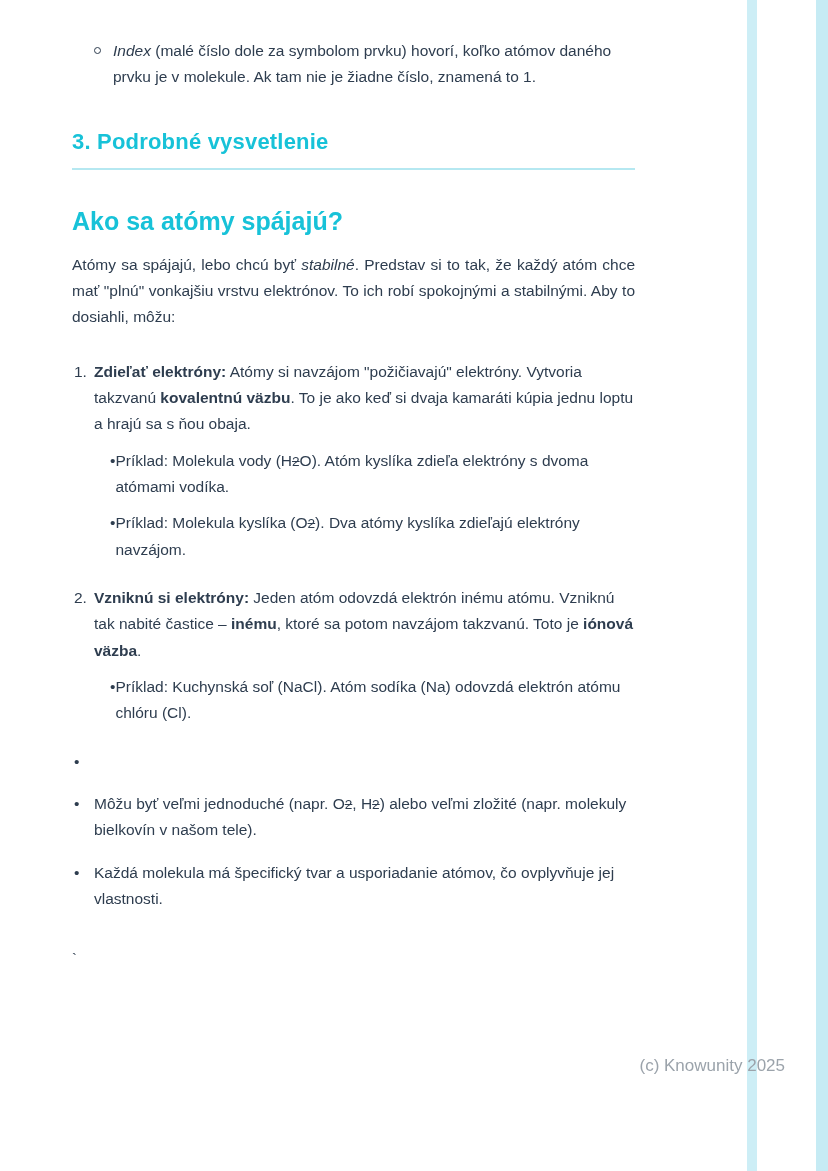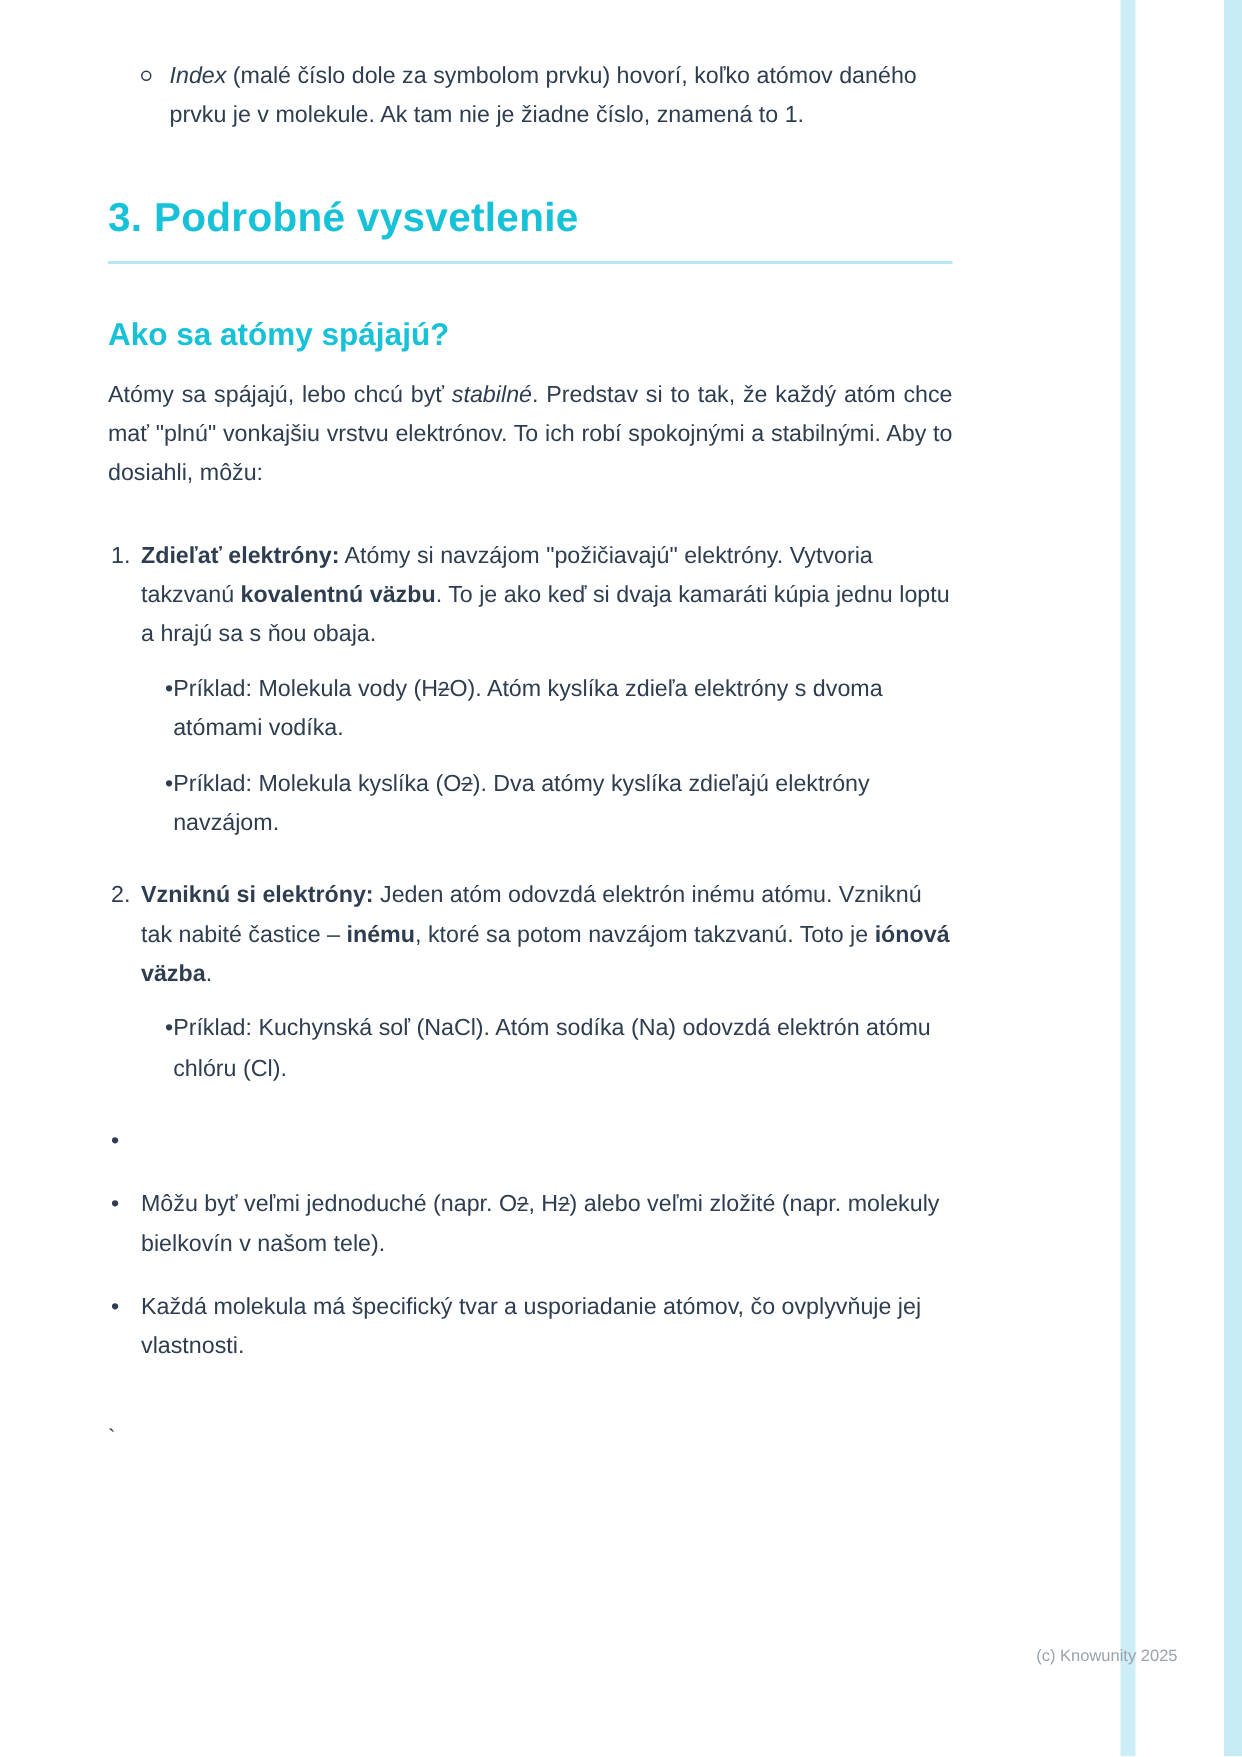--- a/index.html
+++ b/index.html
@@ -34,36 +34,36 @@
     flex: 0 0 auto;
     width: 7px; height: 7px;
     border: 1.6px solid #2e3d4f;
     border-radius: 50%;
     margin: 9px 12px 0 0;
   }
   .top-note .txt { width: 512px; }
 
   h1.section-title {
     margin-top: 38px;
-    font-size: 27px;
+    font-size: 22px;
     font-weight: bold;
     color: #17c2d8;
     letter-spacing: 0.2px;
     line-height: 1.2;
   }
   .divider {
     margin-top: 13px;
     height: 2px;
     background: #b5e8f1;
     width: 563px;
   }
 
   h2.sub-heading {
     margin-top: 30px;
-    font-size: 21px;
+    font-size: 25px;
     font-weight: bold;
     color: #17c2d8;
   }
 
   p.intro-par {
     margin-top: 9px;
     text-align: justify;
   }
 
   .em { font-style: italic; }
@@ -81,22 +81,22 @@
 
   ul.flat-list { list-style: none; margin-top: 14px; }
   ul.flat-list > li { display: flex; margin-top: 16px; }
   ul.flat-list .dot { flex: 0 0 22px; padding-left: 2px; }
 
   .stray { margin-top: 34px; font-size: 15px; }
 
   .footer {
     position: absolute;
     right: 43px;
-    top: 1098px;
-    font-size: 11px;
+    top: 1056px;
+    font-size: 17px;
     color: #9ba3ab;
   }
 </style>
 </head>
 <body>
 
 <div class="page">
 
   <div class="stripe stripe-inner"></div>
   <div class="stripe stripe-edge"></div>

